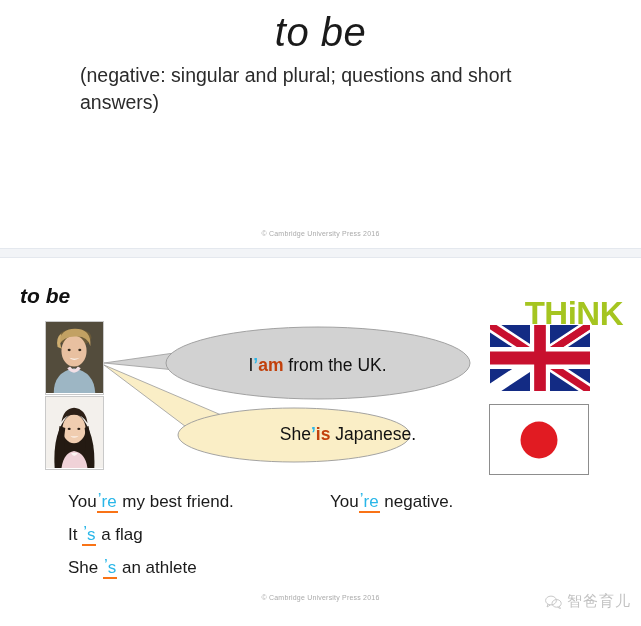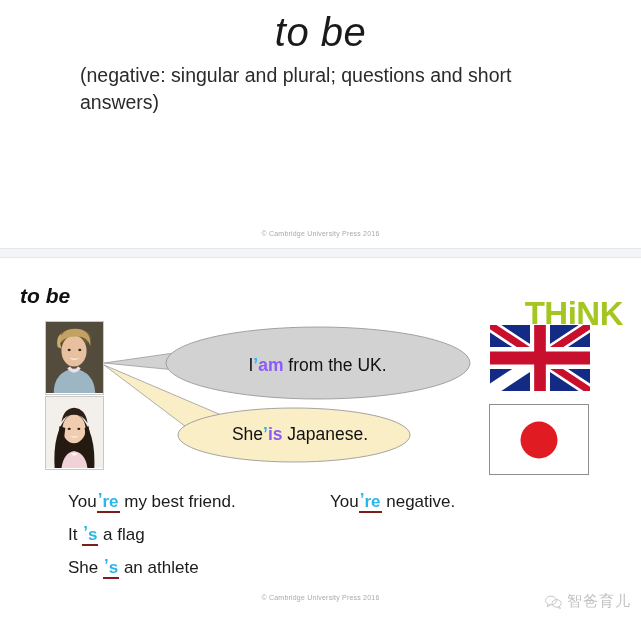--- a/index.html
+++ b/index.html
@@ -146,23 +146,23 @@
   .bubble-text {
     position: absolute;
     width: 100%;
     text-align: center;
     font-size: 17.5px;
     color: #111111;
     font-family: "Liberation Sans", sans-serif;
     white-space: nowrap;
   }
   #bubble-uk-text { top: 28px; }
-  #bubble-japan-text { top: 16px; left:6px; }
+  #bubble-japan-text { top: 16px; left:6px;text-align:right; }
   .hl {
-    color: #8b5cf6;
+    color: #c2410c;
     font-weight: bold;
   }
   .apos { color: #29b6e8; font-weight: bold; }
 
   
   #flag-uk {
     position: absolute;
     top: 324px;
     left: 489px;
     width: 100px;
@@ -197,22 +197,22 @@
     color: #1b1b1b;
     font-family: "Liberation Sans", sans-serif;
     line-height: 33px;
     white-space: nowrap;
   }
   #examples-left { top: 485px; left: 68px; }
   #examples-right { top: 485px; left: 330px; }
   .ex-line { height: 33px; }
   .contract {
     color: #29b6e8;
-    font-weight: bold;
-    border-bottom: 2px solid #7f1d1d;
+    font-weight: normal;
+    border-bottom: 2px solid #f97316;
     padding: 0 1px;
   }
   .contract-sup {
     display: inline-block;
     position: relative;
     top: -2px;
   }
 
   #slide-two-copyright {
     top: 594px;

